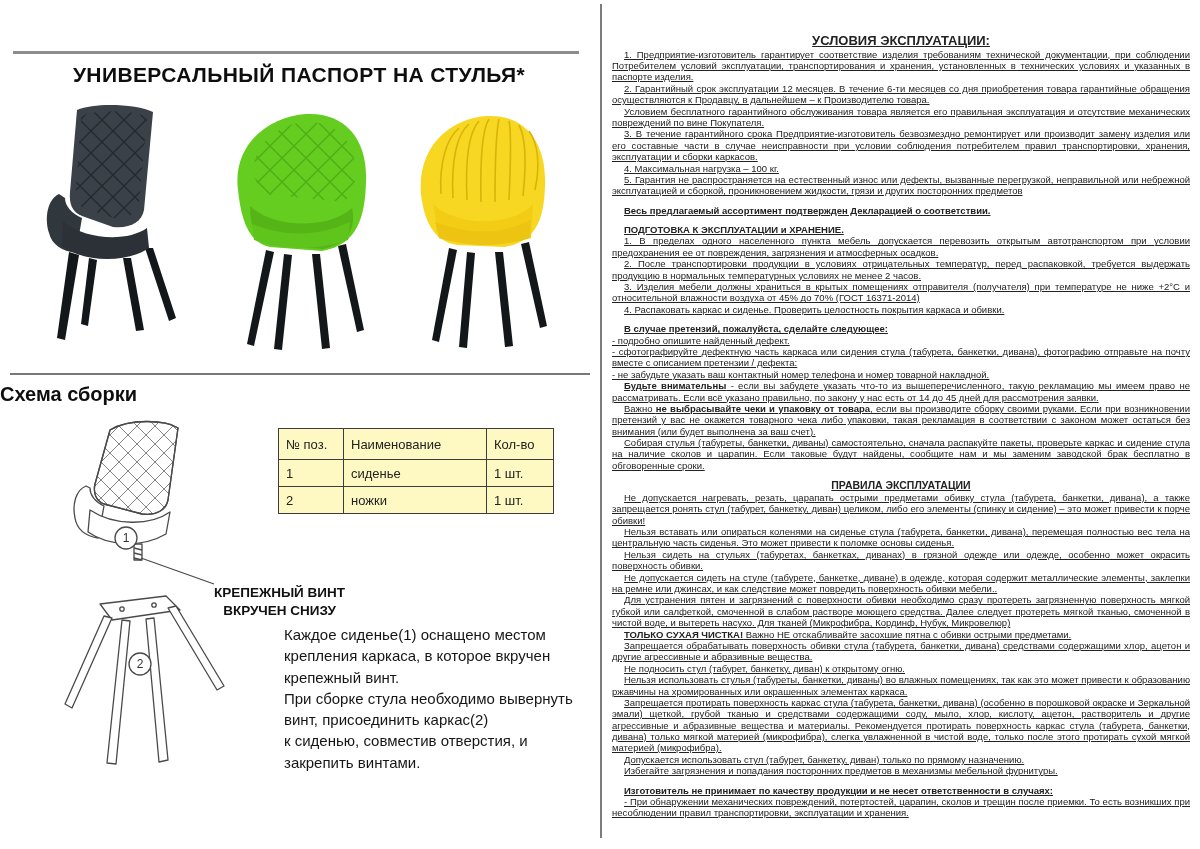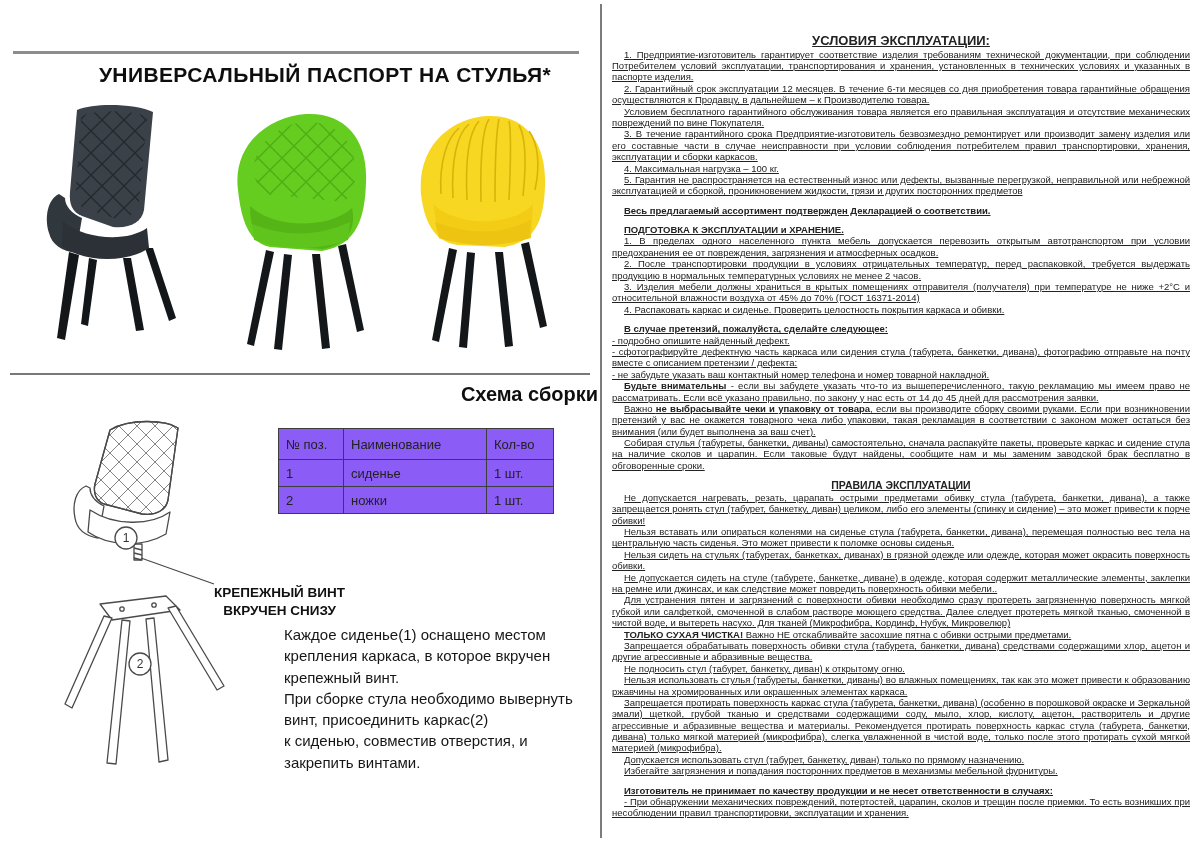--- a/index.html
+++ b/index.html
@@ -4,30 +4,30 @@
 <title>Document</title>
 <style>
   html,body{margin:0;padding:0;background:#e8e8e8;}
   .page{
     position:relative;width:1200px;height:849px;margin:0 auto;background:#ffffff;
     font-family:"Liberation Sans", sans-serif;color:#1c1c1c;overflow:hidden;
   }
   
   .hr-top{position:absolute;left:13px;top:51px;width:566px;height:3px;background:#8d8d8d;}
   .left-title{position:absolute;left:0;top:63px;width:598px;text-align:center;
-    font-size:21px;font-weight:bold;color:#0e0e0e;letter-spacing:.4px;padding-left:26px;}
+    font-size:21px;font-weight:bold;color:#0e0e0e;letter-spacing:.4px;}
   .chairs{position:absolute;left:25px;top:98px;width:550px;height:272px;display:flex;justify-content:space-between;}
   .chairs svg{display:block;}
   .hr-mid{position:absolute;left:10px;top:373px;width:580px;height:2px;background:#787878;}
-  .assembly-title{position:absolute;left:0;top:383px;width:598px;text-align:right;
+  .assembly-title{position:absolute;left:0;top:383px;width:598px;text-align:left;
     font-size:20px;font-weight:bold;color:#0e0e0e;}
   .diagram{position:absolute;left:38px;top:408px;}
   table.parts{position:absolute;left:278px;top:428px;border-collapse:collapse;font-size:13px;color:#222;}
   table.parts th,table.parts td{border:1.6px solid #3d3d3d;font-weight:normal;text-align:left;
-    padding:3px 7px;height:20px;background:#8b5cf6;}
+    padding:3px 7px;height:20px;background:#fef9c3;}
   table.parts th{height:24px;}
   .col-pos{width:50px}.col-name{width:128px}.col-qty{width:52px}
   .callout{position:absolute;left:214px;top:584px;font-size:13.5px;font-weight:bold;
     line-height:1.35;color:#111;text-align:center;}
   .instructions{position:absolute;left:284px;top:624px;width:322px;font-size:15px;
     line-height:1.42;white-space:pre-line;color:#161616;}
   
   .divider-v{position:absolute;left:600px;top:4px;width:2px;height:834px;background:#7c7c7c;}
   
   .right-col{position:absolute;left:612px;top:33px;width:578px;height:808px;
@@ -201,21 +201,21 @@
     <p class="noindent">- подробно опишите найденный дефект.</p>
     <p class="noindent">- сфотографируйте дефектную часть каркаса или сидения стула (табурета, банкетки, дивана), фотографию отправьте на почту вместе с описанием претензии / дефекта:</p>
     <p class="noindent">- не забудьте указать ваш контактный номер телефона и номер товарной накладной.</p>
     <p><b>Будьте внимательны</b><span> - если вы забудете указать что-то из вышеперечисленного, такую рекламацию мы имеем право не рассматривать. Если всё указано правильно, по закону у нас есть от 14 до 45 дней для рассмотрения заявки.</span></p>
     <p><span>Важно </span><b>не выбрасывайте чеки и упаковку от товара</b><span>, если вы производите сборку своими руками. Если при возникновении претензий у вас не окажется товарного чека либо упаковки, такая рекламация в соответствии с законом может остаться без внимания (или будет выполнена за ваш счет).</span></p>
     <p>Собирая стулья (табуреты, банкетки, диваны) самостоятельно, сначала распакуйте пакеты, проверьте каркас и сидение стула на наличие сколов и царапин. Если таковые будут найдены, сообщите нам и мы заменим заводской брак бесплатно в обговоренные сроки.</p>
 
     <p class="h-center gap">ПРАВИЛА ЭКСПЛУАТАЦИИ</p>
     <p>Не допускается нагревать, резать, царапать острыми предметами обивку стула (табурета, банкетки, дивана), а также запрещается ронять стул (табурет, банкетку, диван) целиком, либо его элементы (спинку и сидение) – это может привести к порче обивки!</p>
     <p>Нельзя вставать или опираться коленями на сиденье стула (табурета, банкетки, дивана), перемещая полностью вес тела на центральную часть сиденья. Это может привести к поломке основы сиденья.</p>
-    <p>Нельзя сидеть на стульях (табуретах, банкетках, диванах) в грязной одежде или одежде, которая может окрасить поверхность обивки.</p>
+    <p>Нельзя сидеть на стульях (табуретах, банкетках, диванах) в грязной одежде или одежде, особенно может окрасить поверхность обивки.</p>
     <p>Не допускается сидеть на стуле (табурете, банкетке, диване) в одежде, которая содержит металлические элементы, заклепки на ремне или джинсах, и как следствие может повредить поверхность обивки мебели..</p>
     <p>Для устранения пятен и загрязнений с поверхности обивки необходимо сразу протереть загрязненную поверхность мягкой губкой или салфеткой, смоченной в слабом растворе моющего средства. Далее следует протереть мягкой тканью, смоченной в чистой воде, и вытереть насухо. Для тканей (Микрофибра, Кординф, Нубук, Микровелюр)</p>
     <p><b>ТОЛЬКО СУХАЯ ЧИСТКА!</b><span> Важно НЕ отскабливайте засохшие пятна с обивки острыми предметами.</span></p>
     <p>Запрещается обрабатывать поверхность обивки стула (табурета, банкетки, дивана) средствами содержащими хлор, ацетон и другие агрессивные и абразивные вещества.</p>
     <p>Не подносить стул (табурет, банкетку, диван) к открытому огню.</p>
     <p>Нельзя использовать стулья (табуреты, банкетки, диваны) во влажных помещениях, так как это может привести к образованию ржавчины на хромированных или окрашенных элементах каркаса.</p>
     <p>Запрещается протирать поверхность каркас стула (табурета, банкетки, дивана) (особенно в порошковой окраске и Зеркальной эмали) щеткой, грубой тканью и средствами содержащими соду, мыло, хлор, кислоту, ацетон, растворитель и другие агрессивные и абразивные вещества и материалы. Рекомендуется протирать поверхность каркас стула (табурета, банкетки, дивана) только мягкой материей (микрофибра), слегка увлажненной в чистой воде, только после этого протирать сухой мягкой материей (микрофибра).</p>
     <p>Допускается использовать стул (табурет, банкетку, диван) только по прямому назначению.</p>
     <p>Избегайте загрязнения и попадания посторонних предметов в механизмы мебельной фурнитуры.</p>
 

